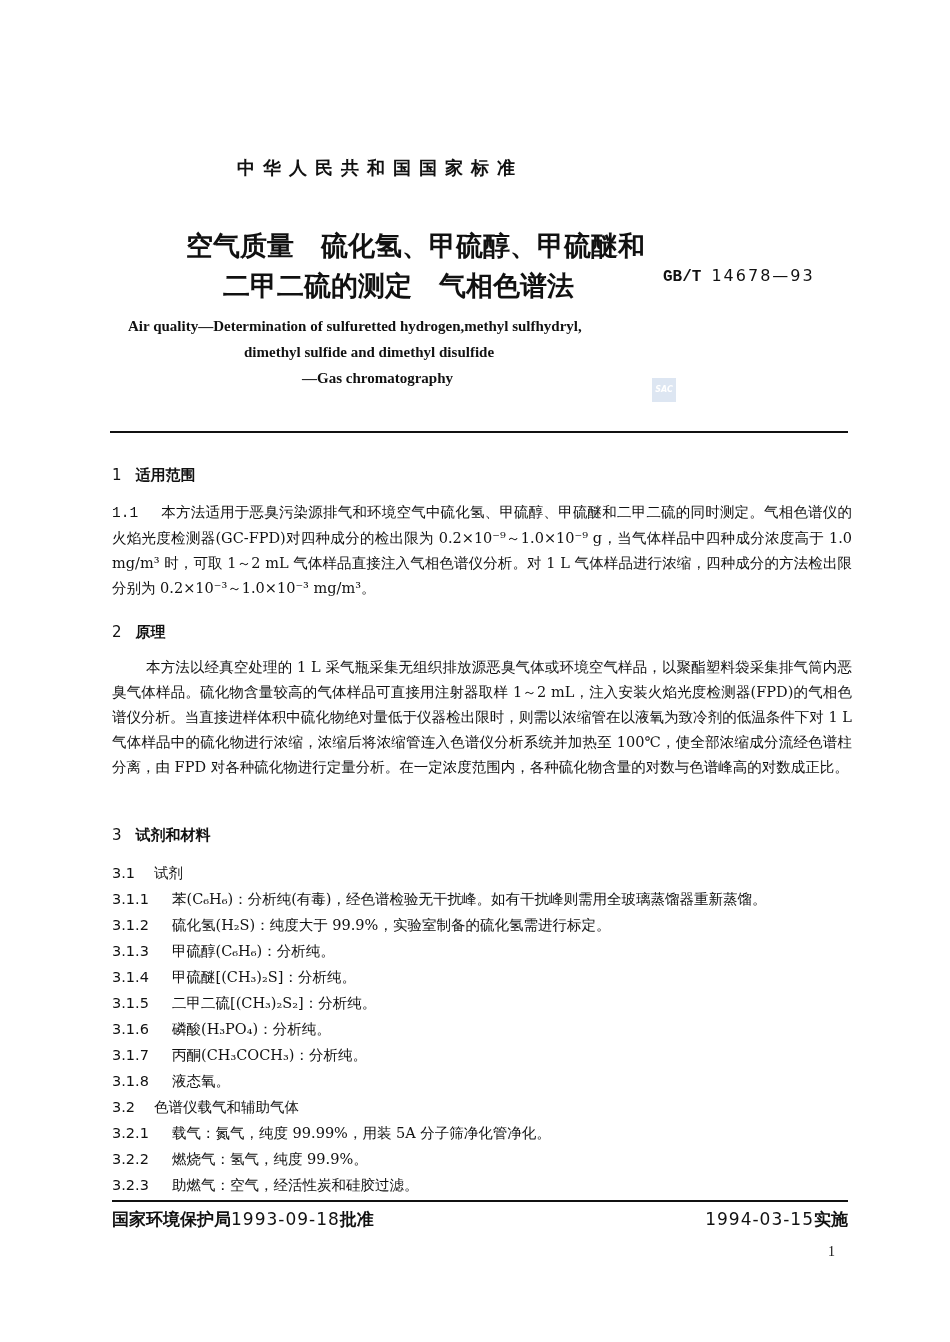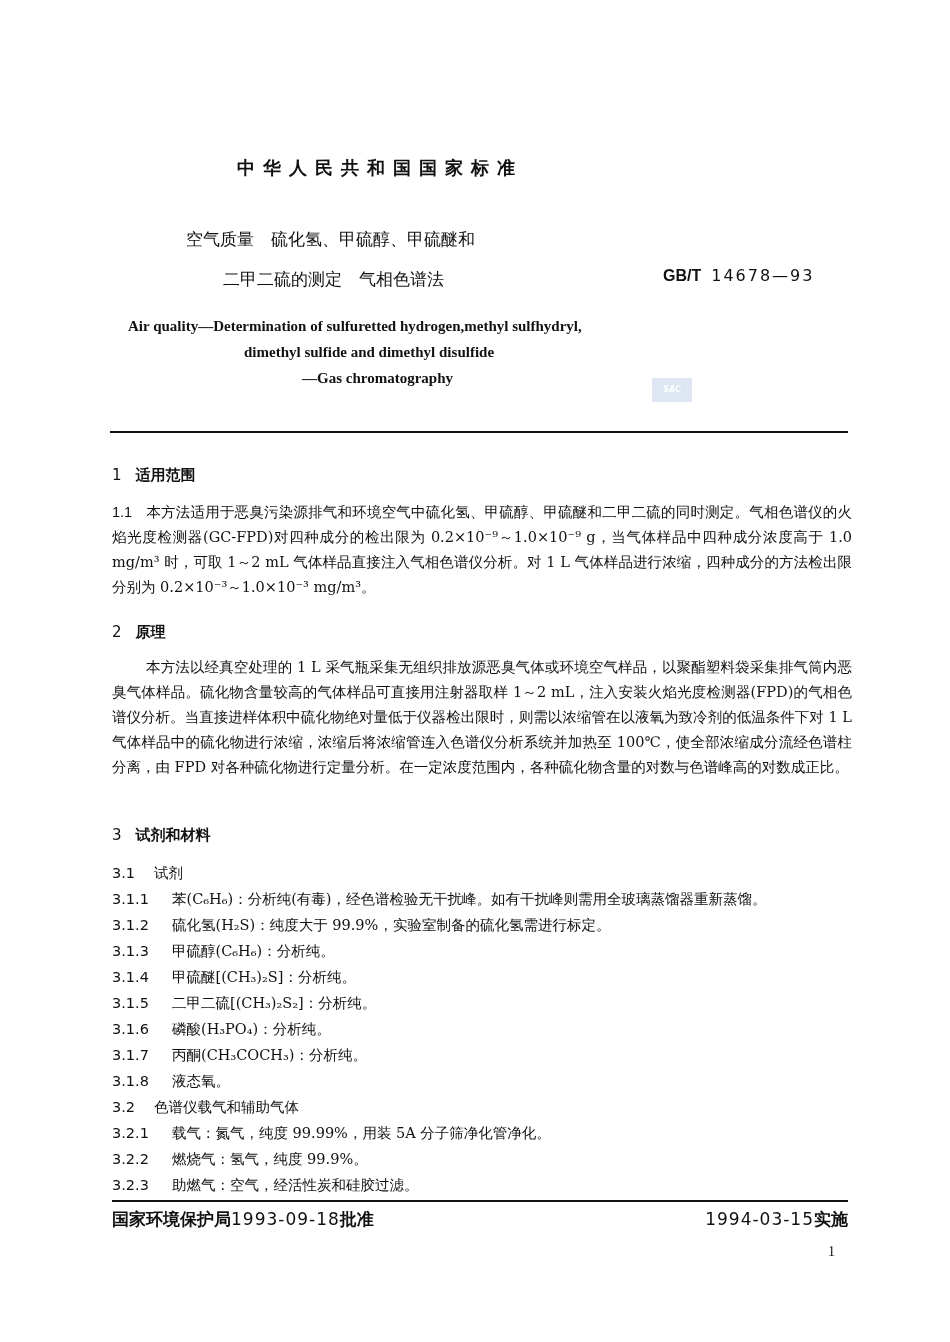--- a/index.html
+++ b/index.html
@@ -5,45 +5,45 @@
   html, body { margin: 0; padding: 0; }
   body {
     width: 950px; height: 1342px; background: #ffffff; position: relative;
     overflow: hidden; color: #111;
     font-family: "DejaVu Serif", "Liberation Serif", serif;
   }
   .abs { position: absolute; }
   .sans { font-family: "DejaVu Sans", "Liberation Sans", sans-serif; }
 
   .std-header { left: 237px; top: 156px; font-size: 18px; font-weight: bold; letter-spacing: 8px; }
-  .title-cn { font-size: 17px; font-weight: normal; letter-spacing: 0px; white-space: nowrap; }
+  .title-cn { font-size: 27px; font-weight: bold; letter-spacing: 0px; white-space: nowrap; }
   .title-l1 { left: 186px; top: 228px; }
   .title-l2 { left: 223px; top: 268px; }
   .std-code { left: 663px; top: 266px; font-size: 16px; white-space: nowrap; }
-  .std-code .gb { font-family: Liberation Sans, sans-serif; font-weight: bold; }
+  .std-code .gb { font-family: Liberation Mono, monospace; font-weight: bold; }
   .std-code .num { font-family: "DejaVu Sans", sans-serif; letter-spacing: 2px; margin-left: 10px; }
 
   .title-en { font-family: "Liberation Serif", serif; font-weight: bold; font-size: 15px; white-space: nowrap; }
   .en-l1 { left: 128px; top: 318px; }
   .en-l2 { left: 244px; top: 344px; }
   .en-l3 { left: 286px; top: 370px; margin-left: 16px; }
 
-  .sac-logo { left: 652px; top: 378px; width: 40px; height: 24px; background: #dde6f2;
+  .sac-logo { left: 652px; top: 378px; width: 24px; height: 24px; background: #dde6f2;
     color: #fff; font-size: 8px; font-weight: bold; font-style: italic; text-align: center; line-height: 24px;
     font-family: "DejaVu Sans", sans-serif; }
 
   .rule { height: 2px; background: #111; }
   .rule-top { left: 110px; top: 431px; width: 738px; }
   .rule-bottom { left: 112px; top: 1200px; width: 736px; }
 
   .h1 { left: 112px; font-size: 15px; font-weight: bold; white-space: nowrap; }
   .h1 .n { font-family: "DejaVu Sans", sans-serif; font-weight: normal; margin-right: 14px; }
 
   .para { left: 112px; width: 740px; font-size: 14.5px; line-height: 25px; text-align: justify; }
-  .para .num { font-family: Liberation Sans, sans-serif; margin-right: 14px; }
+  .para .num { font-family: Liberation Mono, monospace; margin-right: 23px; }
   .indent { text-indent: 34px; }
 
   .item { left: 112px; font-size: 14.5px; white-space: nowrap; height: 22px; line-height: 22px; }
   .item .num { font-family: "DejaVu Sans", sans-serif; display: inline-block; width: 60px; }
   .item.sub .num { width: 42px; }
 
   .footer-left { left: 112px; top: 1208px; font-size: 17px; font-weight: bold; white-space: nowrap; }
   .footer-right { right: 102px; top: 1208px; font-size: 17px; white-space: nowrap; }
   .footer-left .d, .footer-right .d { font-family: "DejaVu Sans", sans-serif; font-weight: normal; letter-spacing: 1px; text-align: center; }
   .footer-right .lbl { font-weight: bold; }

